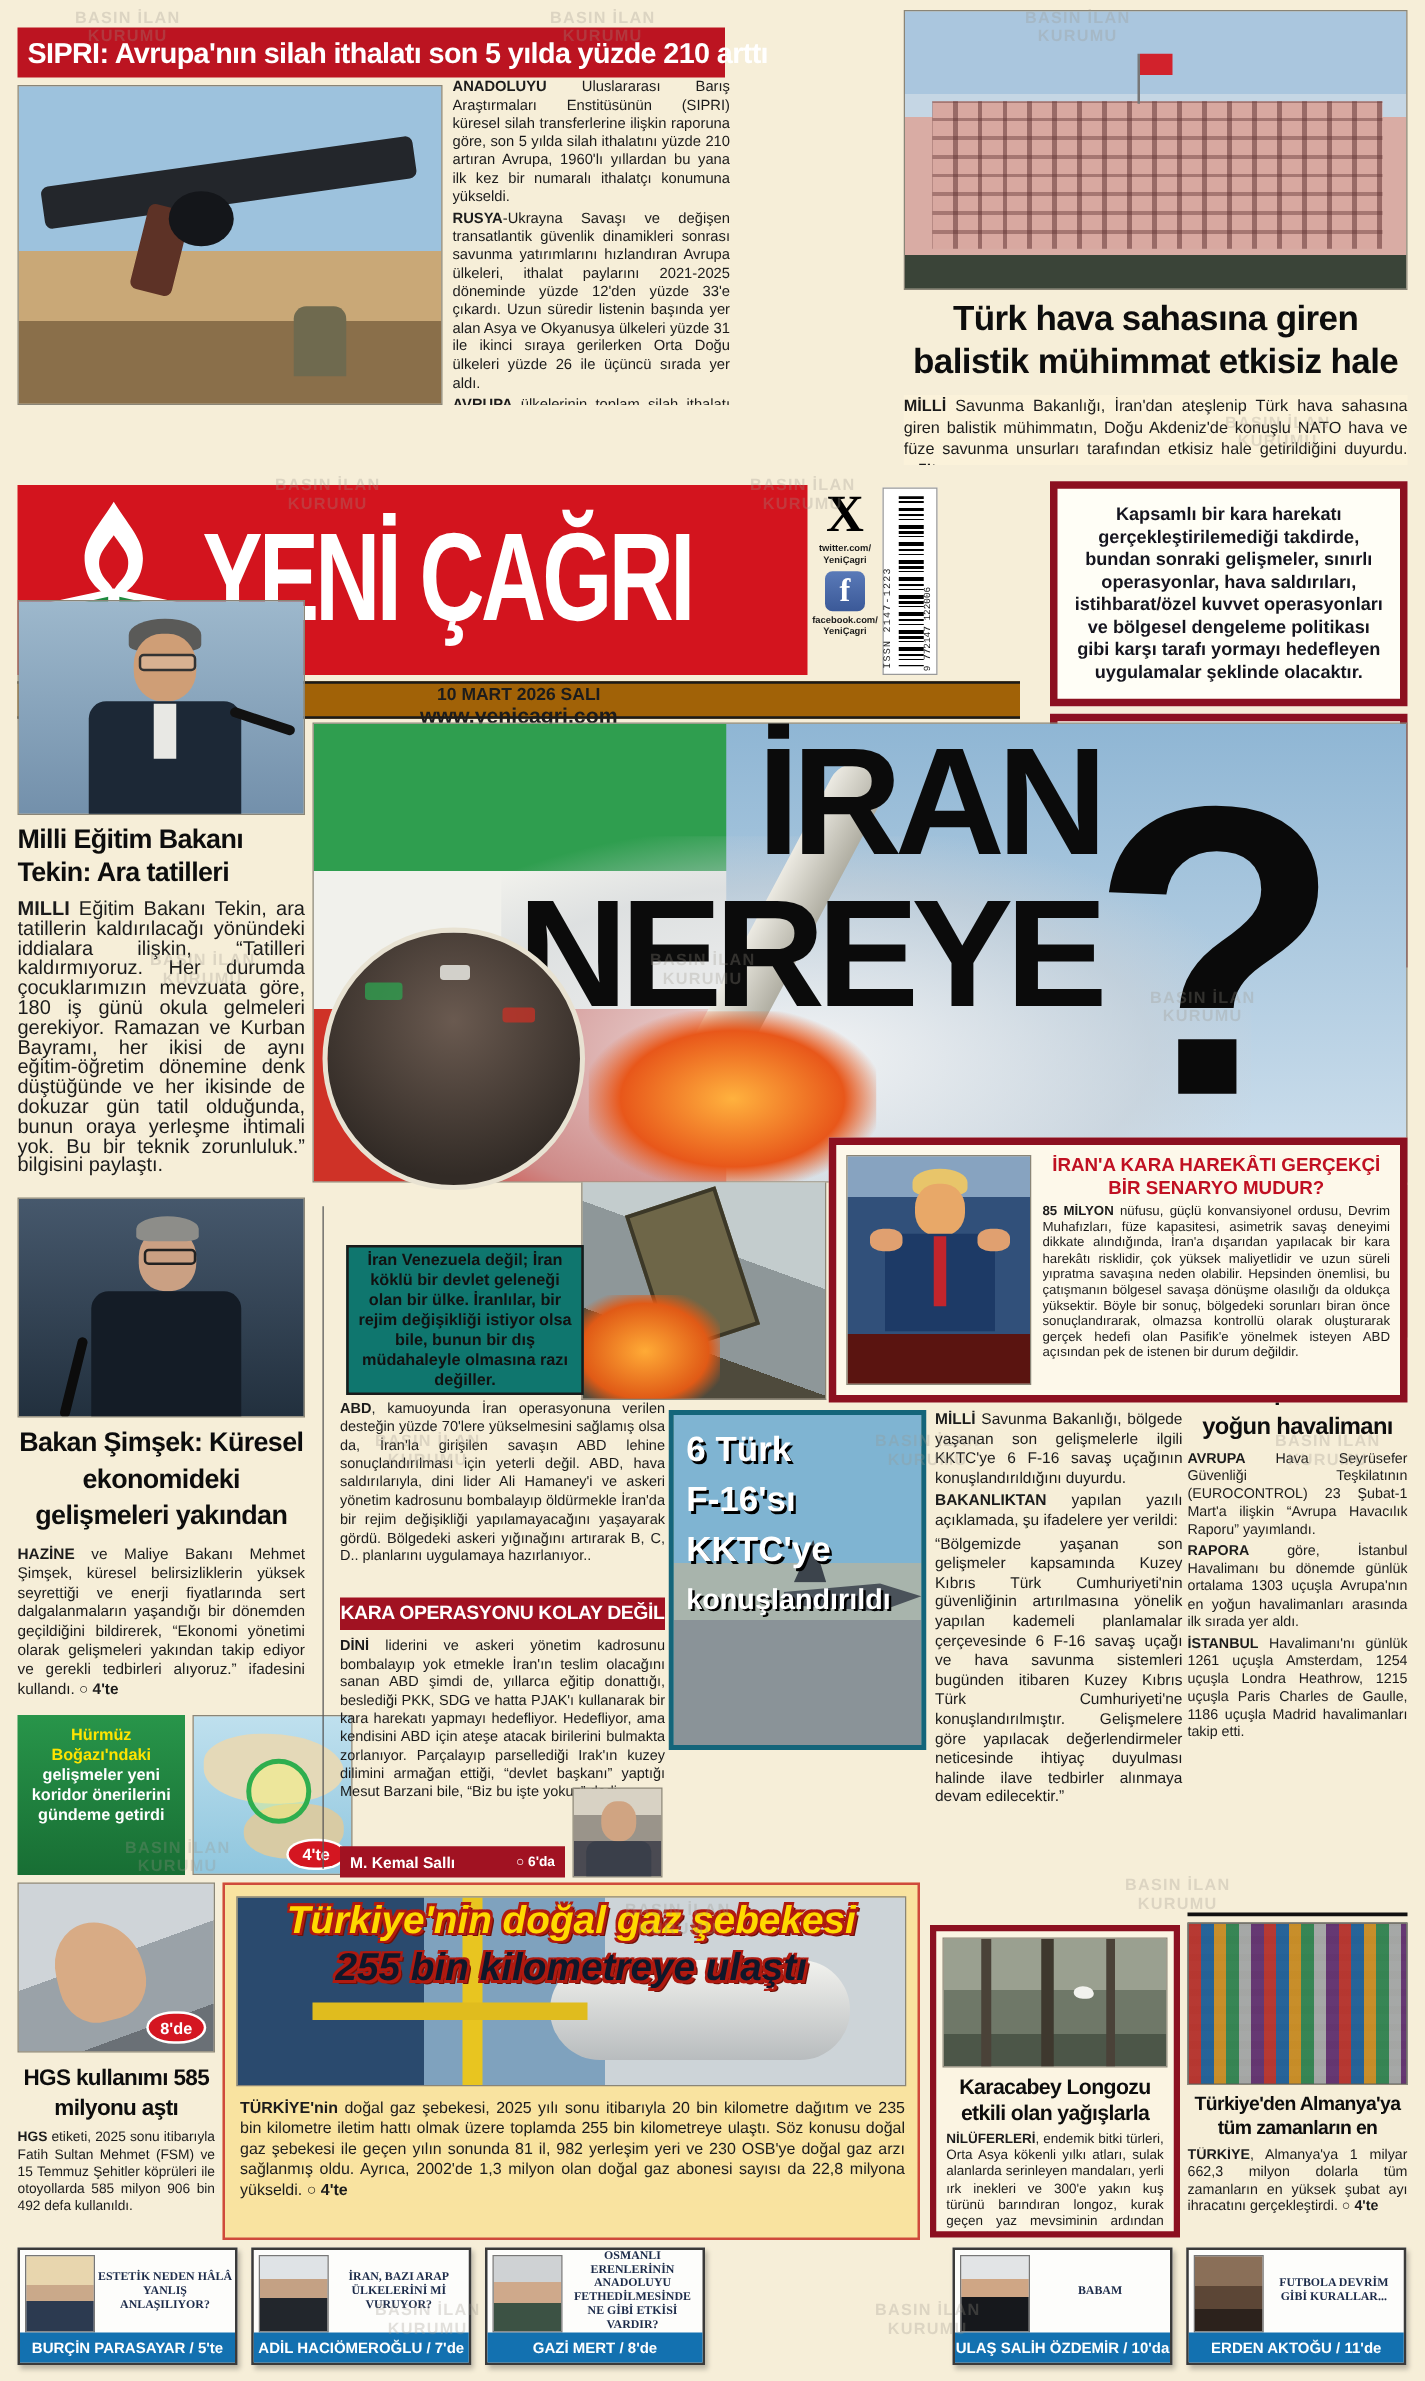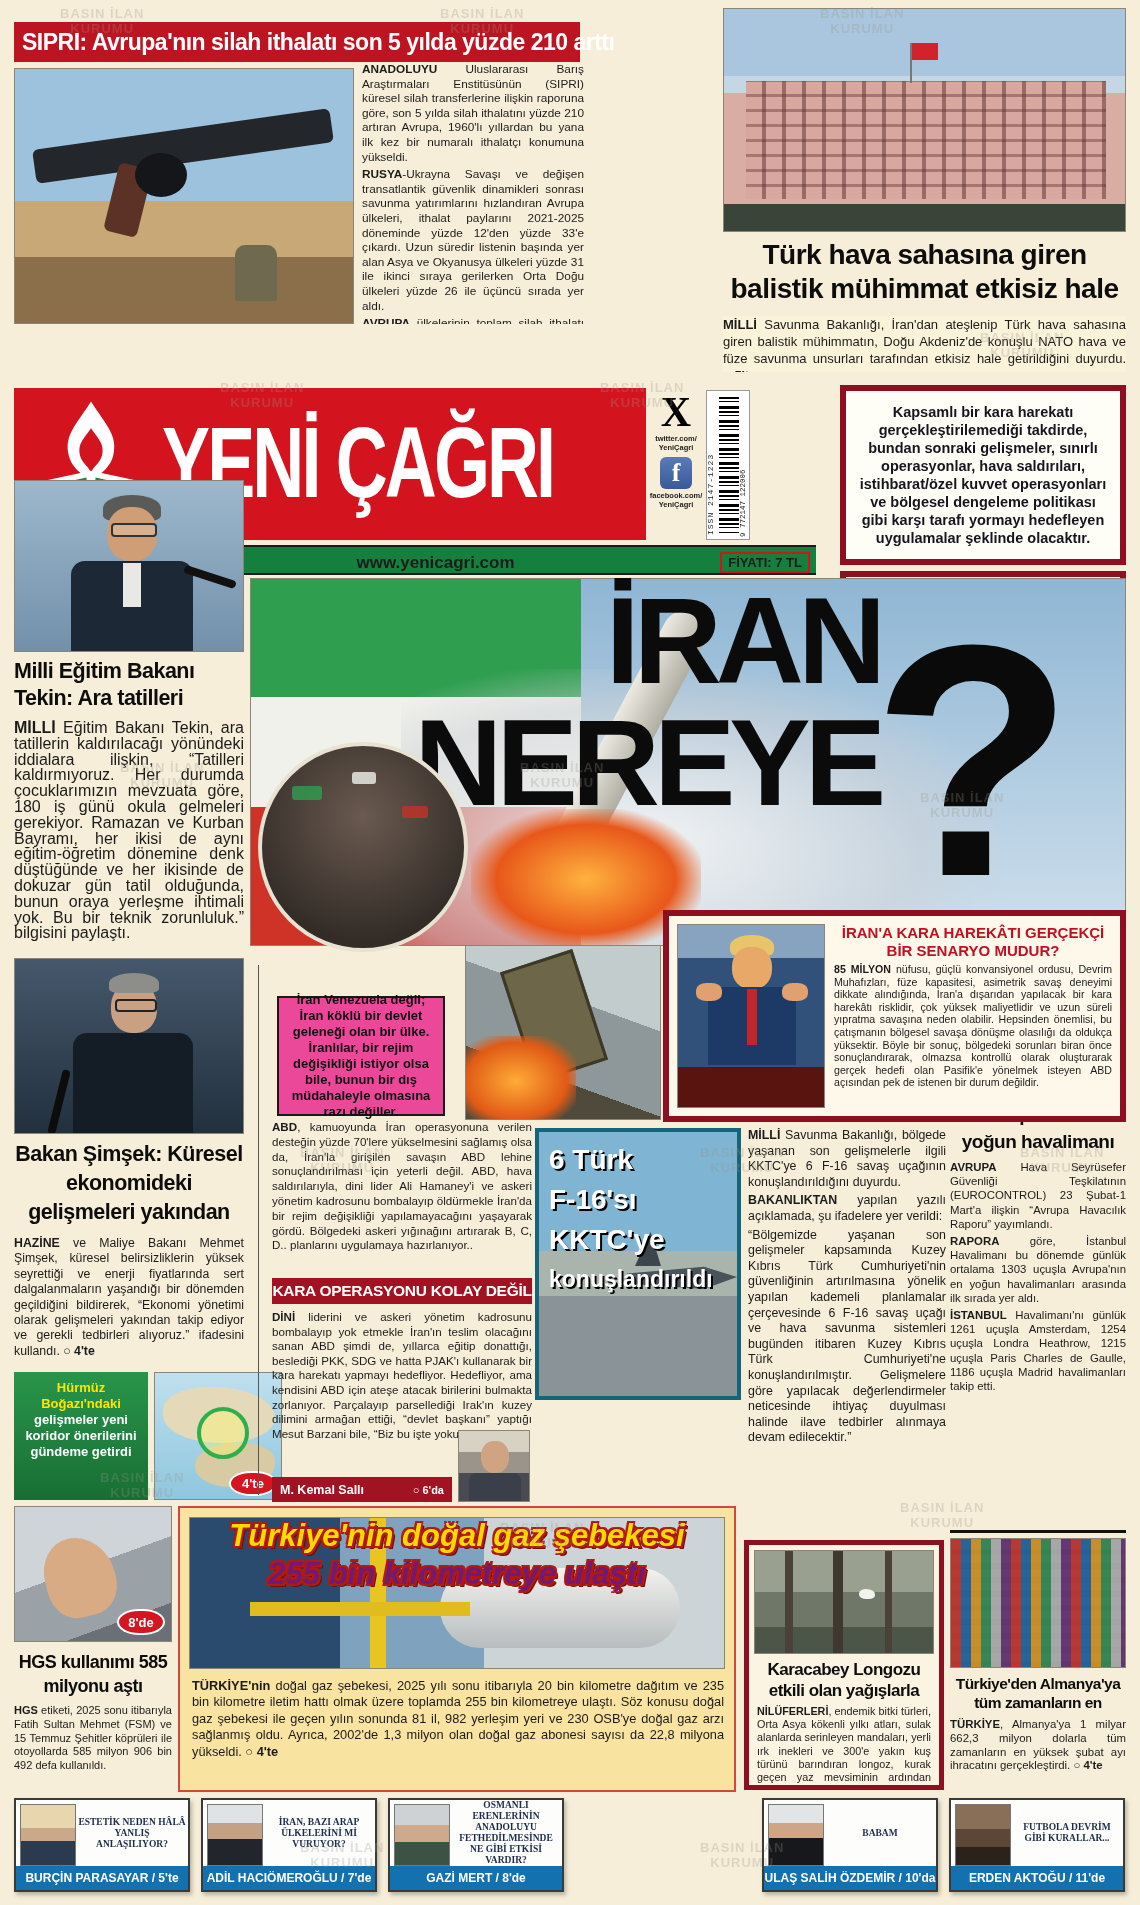--- a/index.html
+++ b/index.html
@@ -94,22 +94,22 @@
 
   <div class="abs" style="left:706px;top:390px;width:44px;height:150px;background:#fff;border:1px solid #999;box-sizing:border-box;">
     <div class="abs" style="left:-1px;top:4px;height:140px;width:12px;writing-mode:vertical-rl;transform:rotate(180deg);
                 font-family:'Liberation Mono',monospace;font-size:8px;letter-spacing:1px;">ISSN 2147-1223</div>
     <div class="abs" style="left:12px;top:6px;width:20px;height:136px;
                 background:repeating-linear-gradient(180deg,#000 0 2px,#fff 2px 4px,#000 4px 5px,#fff 5px 9px,#000 9px 12px,#fff 12px 14px);"></div>
     <div class="abs" style="left:32px;top:4px;height:142px;width:10px;writing-mode:vertical-rl;transform:rotate(180deg);
                 font-family:'Liberation Mono',monospace;font-size:7.5px;">9 772147 122006</div>
   </div>
 
-  <div class="abs" style="left:14px;top:545px;width:802px;height:30px;background:#15803d;border-top:2px solid #1a1a1a;border-bottom:2px solid #1a1a1a;
-              box-sizing:border-box;display:flex;align-items:flex-end;justify-content:space-between;padding:0 6px;">
+  <div class="abs" style="left:14px;top:545px;width:802px;height:30px;background:#a16207;border-top:2px solid #1a1a1a;border-bottom:2px solid #1a1a1a;
+              box-sizing:border-box;display:flex;align-items:center;justify-content:space-between;padding:0 6px;flex-direction:column;">
     <span style="font-weight:bold;font-size:14px;">10 MART 2026 SALI</span>
     <span style="font-weight:bold;font-size:17px;">www.yenicagri.com</span>
     <span style="font-weight:bold;font-size:13px;border:2px solid #d3141e;padding:1px 6px;">FİYATI: 7 TL</span>
   </div>
 
   <div class="qbox" style="left:840px;top:385px;width:286px;height:180px;font-size:14.5px;line-height:18px;">Kapsamlı bir kara harekatı gerçekleştirilemediği takdirde, bundan sonraki gelişmeler, sınırlı operasyonlar, hava saldırıları, istihbarat/özel kuvvet operasyonları ve bölgesel dengeleme politikası gibi karşı tarafı yormayı hedefleyen uygulamalar şeklinde olacaktır.</div>
   <div class="qbox" style="left:840px;top:571px;width:286px;height:203px;font-size:14.5px;line-height:18px;">ABD'nin dört ülkeden toprak koparıp “bağımsız devlet” kurma girişimi de, bölgesel güç dengeleri dikkate alındığında, oldukça düşük bir olasılıktır. Çünkü böyle bir girişim, çok büyük savaş anlamına gelir ve bölge ülkelerinin ortak refleks göstermelerine neden olur..</div>
 
   <div class="ph" style="left:250px;top:578px;width:876px;height:368px;background:linear-gradient(180deg,#8fb6d4,#cfe0ed);">
     <div class="abs" style="left:0;top:0;width:330px;height:368px;background:linear-gradient(180deg,#2f9e4f 0 32%,#f1f1ec 32% 62%,#cf3227 62% 100%);"></div>
@@ -125,21 +125,21 @@
   <div class="abs" style="left:872px;top:596px;width:190px;height:360px;font-weight:900;font-size:330px;line-height:330px;
               color:#0a0a0a;z-index:6;font-family:'Liberation Sans',sans-serif;">?</div>
 
   <div class="abs" style="left:258px;top:742px;width:202px;height:202px;border-radius:50%;border:4px solid #e8e2d2;z-index:7;
               background:radial-gradient(circle at 50% 35%,#6a5a50,#322b26 75%);overflow:hidden;">
     <div class="abs" style="left:30px;top:40px;width:30px;height:14px;background:#2f9e4f;opacity:.8;border-radius:3px;"></div>
     <div class="abs" style="left:140px;top:60px;width:26px;height:12px;background:#c23227;opacity:.8;border-radius:3px;"></div>
     <div class="abs" style="left:90px;top:26px;width:24px;height:12px;background:#e8e8e2;opacity:.85;border-radius:3px;"></div>
   </div>
 
-  <div class="abs" style="left:277px;top:996px;width:168px;height:120px;background:#ec4899;border:2px solid #1a1a1a;box-sizing:border-box;
+  <div class="abs" style="left:277px;top:996px;width:190px;height:120px;background:#0f766e;border:2px solid #1a1a1a;box-sizing:border-box;
               display:flex;align-items:center;justify-content:center;text-align:center;font-weight:800;font-size:13px;line-height:16px;
               color:#111;padding:4px;z-index:7;">İran Venezuela değil; İran köklü bir devlet geleneği olan bir ülke. İranlılar, bir rejim değişikliği istiyor olsa bile, bunun bir dış müdahaleyle olmasına razı değiller.</div>
 
   <div class="ph" style="left:465px;top:946px;width:196px;height:174px;background:linear-gradient(200deg,#c3cccd 0 35%,#8e9799 35% 70%,#4e4a3c 70% 100%);border-top:none;">
     <div class="abs" style="left:50px;top:12px;width:70px;height:110px;background:#6e6648;transform:rotate(-18deg);border:3px solid #3c3828;"></div>
     <div class="abs" style="left:-10px;top:90px;width:120px;height:90px;background:radial-gradient(ellipse,#ffab36,#e05a16 60%,rgba(224,90,22,0) 80%);"></div>
   </div>
 
   <div class="abs" style="left:663px;top:910px;width:463px;height:212px;border:6px solid #8c1020;background:#fdf8ea;box-sizing:border-box;
               display:flex;padding:8px;gap:9px;z-index:8;">
@@ -258,21 +258,21 @@
   </div>
 
   <div class="abs" style="left:178px;top:1506px;width:558px;height:286px;background:#f9e3a0;border:2px solid #cf4a3c;box-sizing:border-box;overflow:hidden;">
     <div class="ph" style="left:9px;top:9px;width:536px;height:152px;background:linear-gradient(90deg,#2a4a6e 0 28%,#7fa2be 28% 55%,#cdd4d8 55% 100%);">
       <div class="abs" style="left:250px;top:50px;width:240px;height:80px;background:linear-gradient(180deg,#f2f2ee,#b8bcbe);border-radius:40px;"></div>
       <div class="abs" style="left:180px;top:0;width:16px;height:152px;background:#e8c520;"></div>
       <div class="abs" style="left:60px;top:84px;width:220px;height:14px;background:#e0bc1e;"></div>
     </div>
     <div class="abs" style="left:0;top:10px;width:100%;text-align:center;font-weight:900;font-style:italic;font-size:31px;color:#ffd900;
                 text-shadow:-2px -2px 0 #b01a10,2px -2px 0 #b01a10,-2px 2px 0 #b01a10,2px 2px 0 #b01a10,3px 3px 0 #701008;">Türkiye'nin doğal gaz şebekesi</div>
-    <div class="abs" style="left:0;top:48px;width:100%;text-align:center;font-weight:900;font-style:italic;font-size:31px;color:#701a75;
+    <div class="abs" style="left:0;top:48px;width:100%;text-align:center;font-weight:900;font-style:italic;font-size:31px;color:#0f172a;
                 text-shadow:-2px -2px 0 #b01a10,2px -2px 0 #b01a10,-2px 2px 0 #b01a10,2px 2px 0 #b01a10,3px 3px 0 #701008;">255 bin kilometreye ulaştı</div>
     <div class="bt" style="left:12px;top:170px;width:532px;height:106px;font-size:12.8px;line-height:16.4px;">
       <p><b>TÜRKİYE'nin</b><span> doğal gaz şebekesi, 2025 yılı sonu itibarıyla 20 bin kilometre dağıtım ve 235 bin kilometre iletim hattı olmak üzere toplamda 255 bin kilometreye ulaştı. Söz konusu doğal gaz şebekesi ile geçen yılın sonunda 81 il, 982 yerleşim yeri ve 230 OSB'ye doğal gaz arzı sağlanmış oldu. Ayrıca, 2002'de 1,3 milyon olan doğal gaz abonesi sayısı da 22,8 milyona yükseldi.</span>
          <span class="ref">○ 4'te</span></p>
     </div>
   </div>
 
   <div class="abs" style="left:744px;top:1540px;width:200px;height:250px;border:5px solid #8c1020;background:#fbf4e2;box-sizing:border-box;overflow:hidden;">
     <div class="ph" style="left:5px;top:5px;width:180px;height:104px;background:linear-gradient(180deg,#9aa090 0 40%,#6f7868 40% 75%,#4c5648 75% 100%);">
       <div class="abs" style="left:30px;top:0;width:8px;height:104px;background:#4a4238;"></div>

